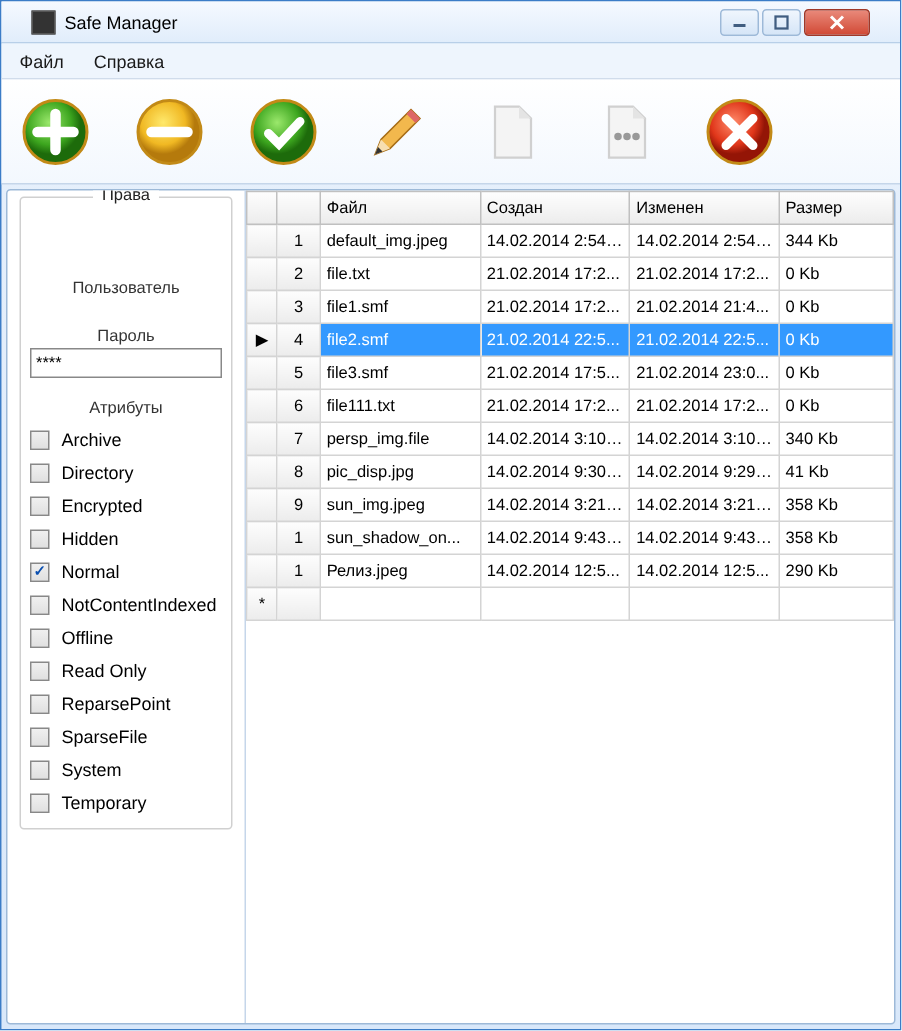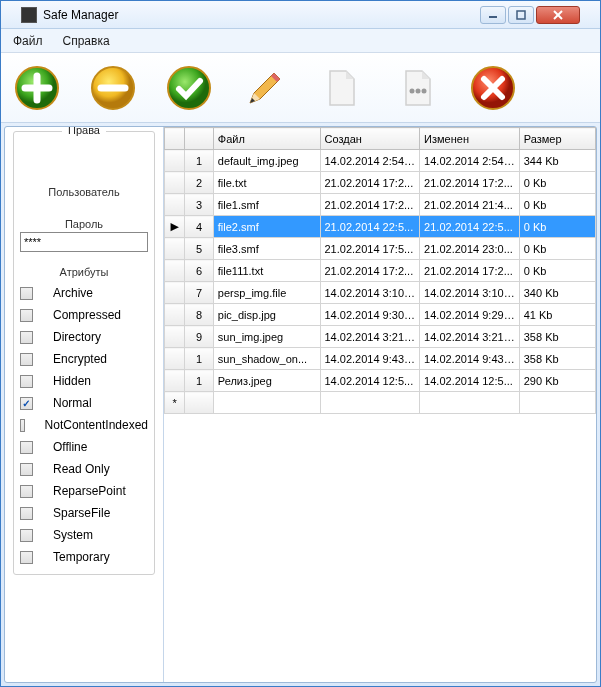--- a/index.html
+++ b/index.html
@@ -18,21 +18,21 @@
 .tbtn { width: 48px; height: 48px; border-radius: 50%; display: flex; align-items: center; justify-content: center; cursor: pointer; position: relative; }
 .tbtn svg { width: 46px; height: 46px; }
 .content { flex: 1; display: flex; background: #fff; border-top: 1px solid #9db9d8; margin: 3px; border: 1px solid #9db9d8; border-radius: 3px; }
 .left-panel { width: 159px; border-right: 1px solid #c5d6ea; padding: 4px 8px; overflow: hidden; }
 .grp { position: relative; border: 1px solid #d0d0d0; border-radius: 3px; padding: 10px 6px 6px 6px; margin-bottom: 8px; }
 .grp > .grp-title { position: absolute; top: -8px; left: 50%; transform: translateX(-50%); background: #fff; padding: 0 6px; color: #222; font-size: 11px; }
 .sec-title { text-align: center; font-size: 11px; margin: 4px 0 2px 0; color: #333; }
 .textinput, .select { width: 100%; height: 20px; border: 1px solid #888; padding: 1px 3px; font-size: 11px; }
 .select { background: #fff; }
 .attr-list { margin-top: 4px; }
-.attr-row { display: flex; align-items: center; height: 22px; gap: 20px; }
+.attr-row { display: flex; align-items: center; height: 22px; gap: 8px; }
 .chk { width: 13px; height: 13px; border: 1px solid #888; background: linear-gradient(#f0f0f0,#e0e0e0); display: inline-flex; align-items: center; justify-content: center; font-size: 10px; color: #0a4fb0; }
 .chk.checked::after { content: '✓'; font-weight: bold; }
 .right-panel { flex: 1; overflow: hidden; display: flex; flex-direction: column; }
 .grid { border-collapse: collapse; width: 100%; }
 .grid th { background: linear-gradient(#fdfdfd,#ececec); border: 1px solid #c0c0c0; height: 22px; font-weight: normal; text-align: left; padding: 0 4px; font-size: 11px; }
 .grid td { border: 1px solid #d4d4d4; height: 22px; padding: 0 4px; font-size: 11px; white-space: nowrap; overflow: hidden; text-overflow: ellipsis; }
 .rowhdr { width: 28px; background: linear-gradient(#fdfdfd,#ececec); text-align: center; border: 1px solid #c0c0c0; }
 .rowmark { width: 20px; background: linear-gradient(#fdfdfd,#ececec); text-align: center; border: 1px solid #c0c0c0; }
 .grid tr.selected td { background: #3399ff; color: #fff; }
 .grid tr.selected .rowhdr, .grid tr.selected .rowmark { background: linear-gradient(#fdfdfd,#ececec); color: #000; }
@@ -161,24 +161,20 @@
         <input class="textinput" type="text" value="****" style="">
         <div style="height:10px"></div>
         <div class="sec-title">Атрибуты</div>
         <div class="attr-list" id="attr-list">
             <div class="attr-row">
               <span class="chk"></span>
               <span>Archive</span>
             </div>
             <div class="attr-row">
               <span class="chk"></span>
-              <span>Compressed</span>
-            </div>
-            <div class="attr-row">
-              <span class="chk"></span>
               <span>Directory</span>
             </div>
             <div class="attr-row">
               <span class="chk"></span>
               <span>Encrypted</span>
             </div>
             <div class="attr-row">
               <span class="chk"></span>
               <span>Hidden</span>
             </div>

